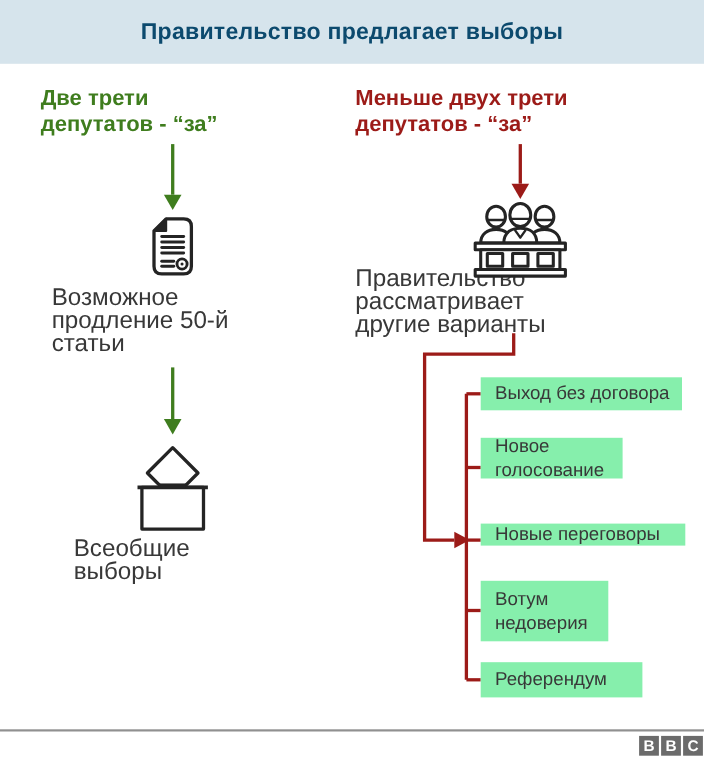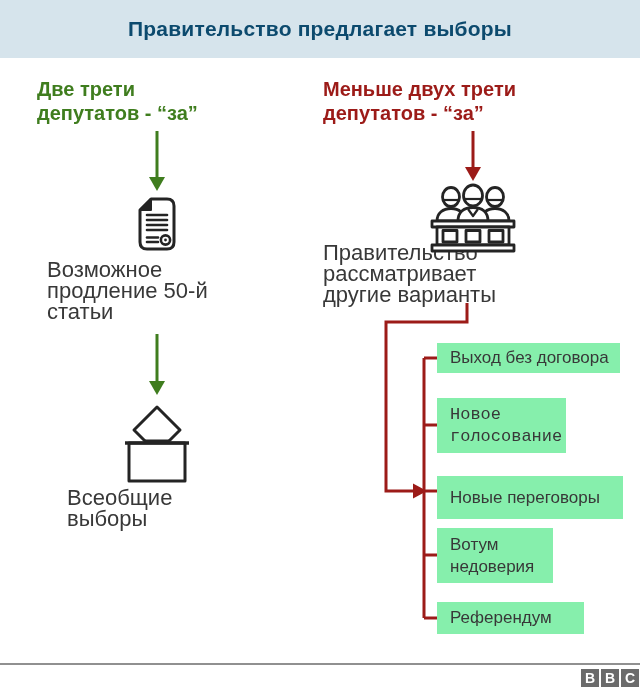--- a/index.html
+++ b/index.html
@@ -138,25 +138,25 @@
       <rect x="3" y="62" width="82" height="6"></rect>
     </svg>
   </div>
 
   <div class="step-label" style="left:323px;top:242px;width:300px;">Правительство рассматривает
 другие варианты</div>
 
   <div class="option-box" style="left:437px;top:343px;width:183px;height:30px;">
     <span>Выход без договора</span>
   </div>
-  <div class="option-box" style="left:437px;top:398px;width:129px;height:55px;font-family:Liberation Mono, monospace;">
+  <div class="option-box" style="left:437px;top:398px;width:129px;height:37px;">
     <span>Новое
 голосование</span>
   </div>
-  <div class="option-box" style="left:437px;top:476px;width:186px;height:43px;">
+  <div class="option-box" style="left:437px;top:476px;width:186px;height:20px;">
     <span>Новые переговоры</span>
   </div>
   <div class="option-box" style="left:437px;top:528px;width:116px;height:55px;">
     <span>Вотум
 недоверия</span>
   </div>
   <div class="option-box" style="left:437px;top:602px;width:147px;height:32px;">
     <span>Референдум</span>
   </div>
 

